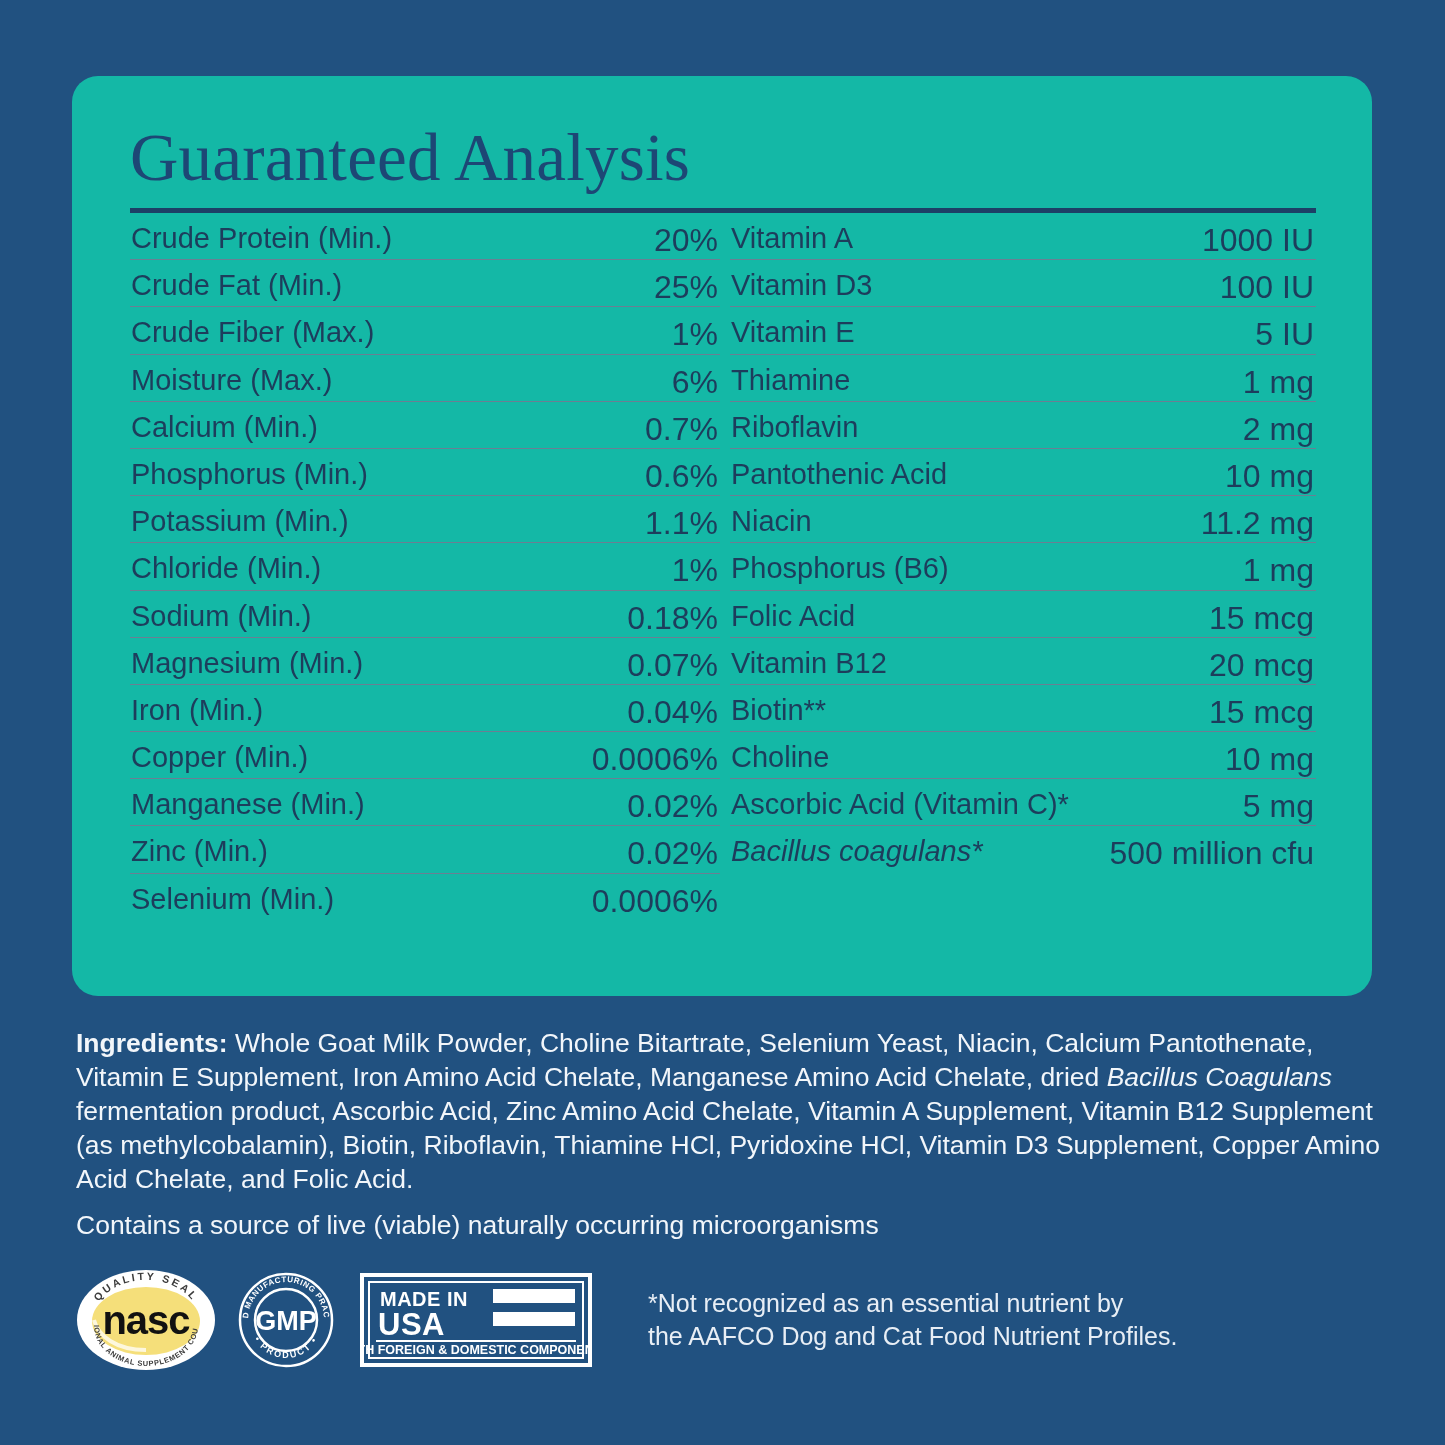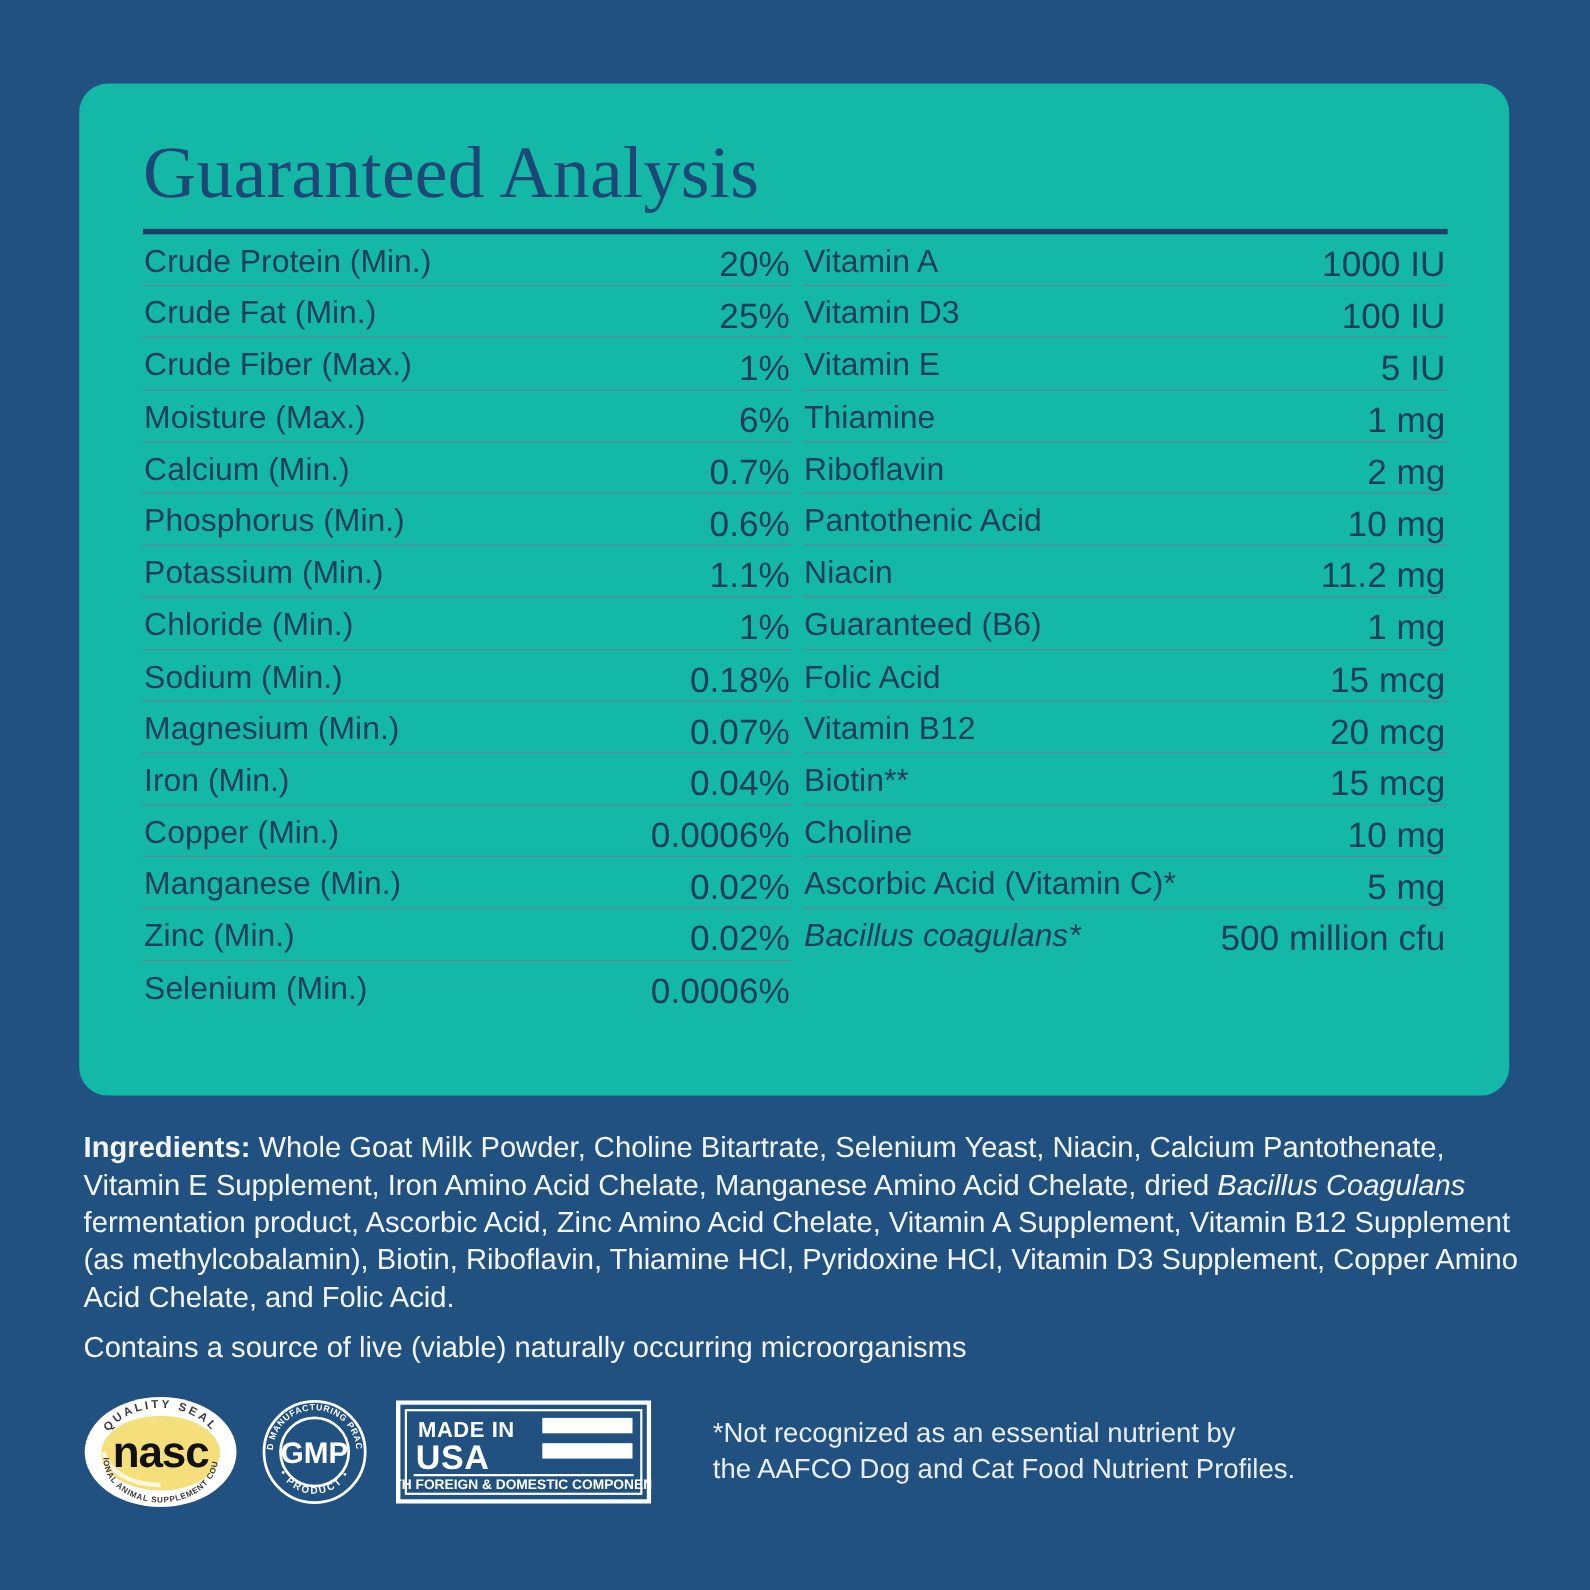--- a/index.html
+++ b/index.html
@@ -236,21 +236,21 @@
           </div>
           <div class="nrow">
             <div class="nname">Pantothenic Acid</div>
             <div class="nval">10 mg</div>
           </div>
           <div class="nrow">
             <div class="nname">Niacin</div>
             <div class="nval">11.2 mg</div>
           </div>
           <div class="nrow">
-            <div class="nname">Guaranteed (B6)</div>
+            <div class="nname">Phosphorus (B6)</div>
             <div class="nval">1 mg</div>
           </div>
           <div class="nrow">
             <div class="nname">Folic Acid</div>
             <div class="nval">15 mcg</div>
           </div>
           <div class="nrow">
             <div class="nname">Vitamin B12</div>
             <div class="nval">20 mcg</div>
           </div>

